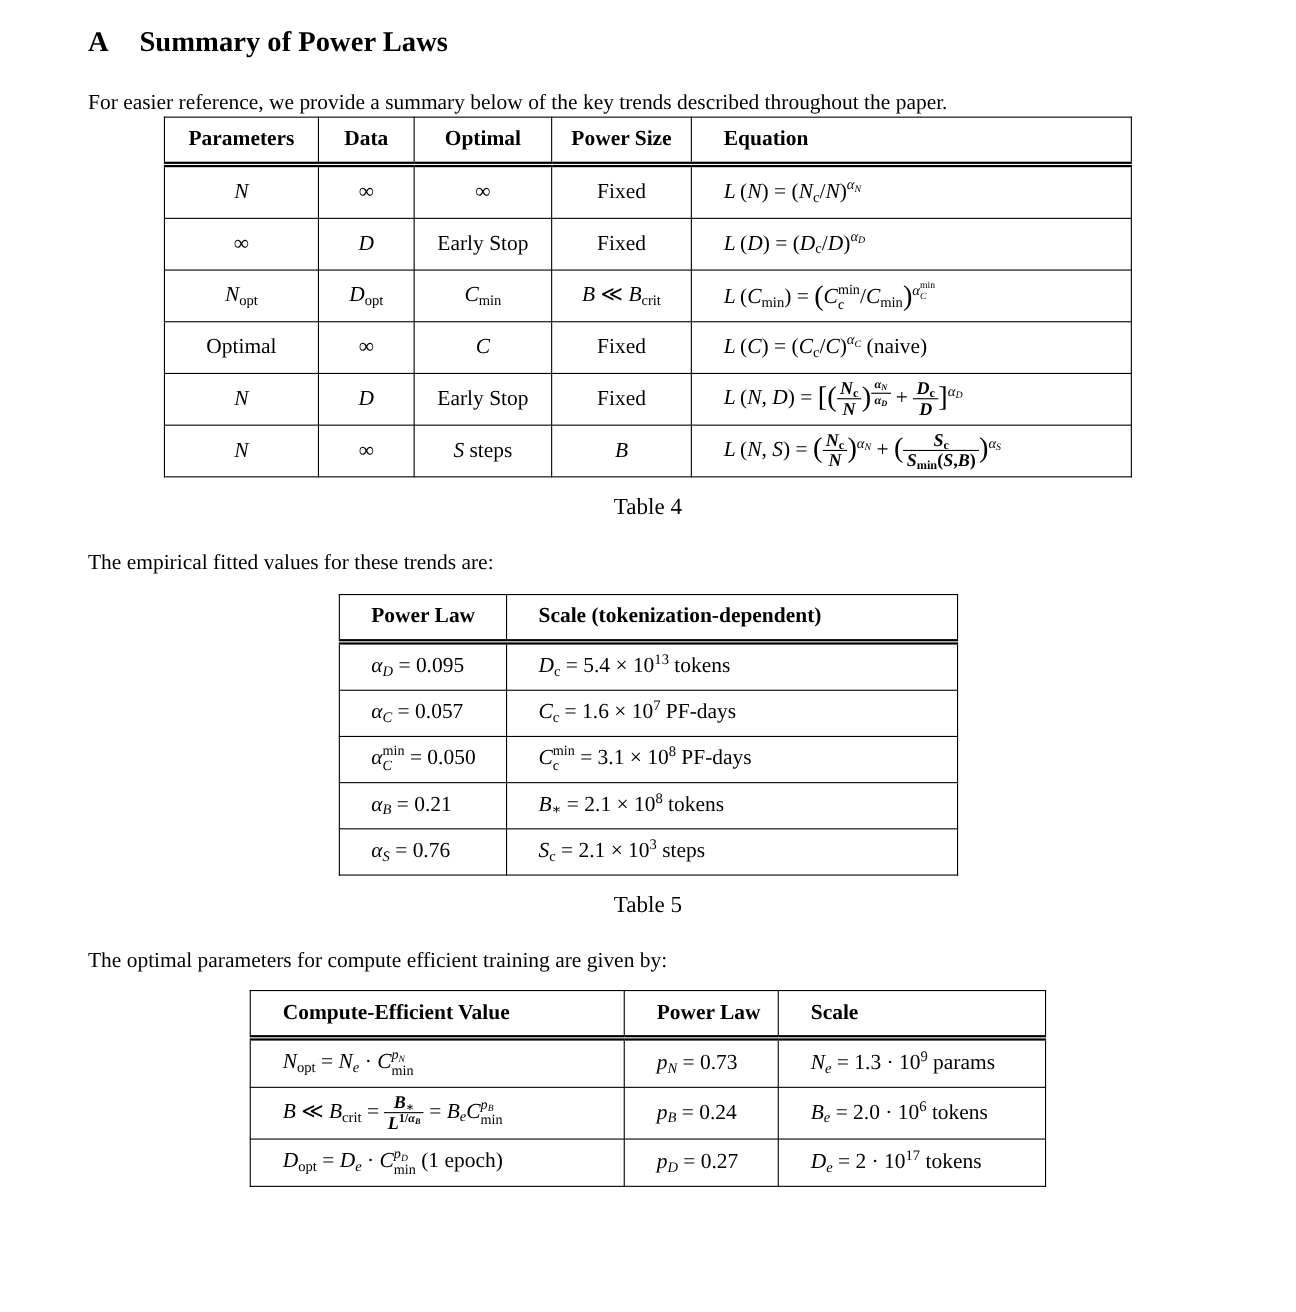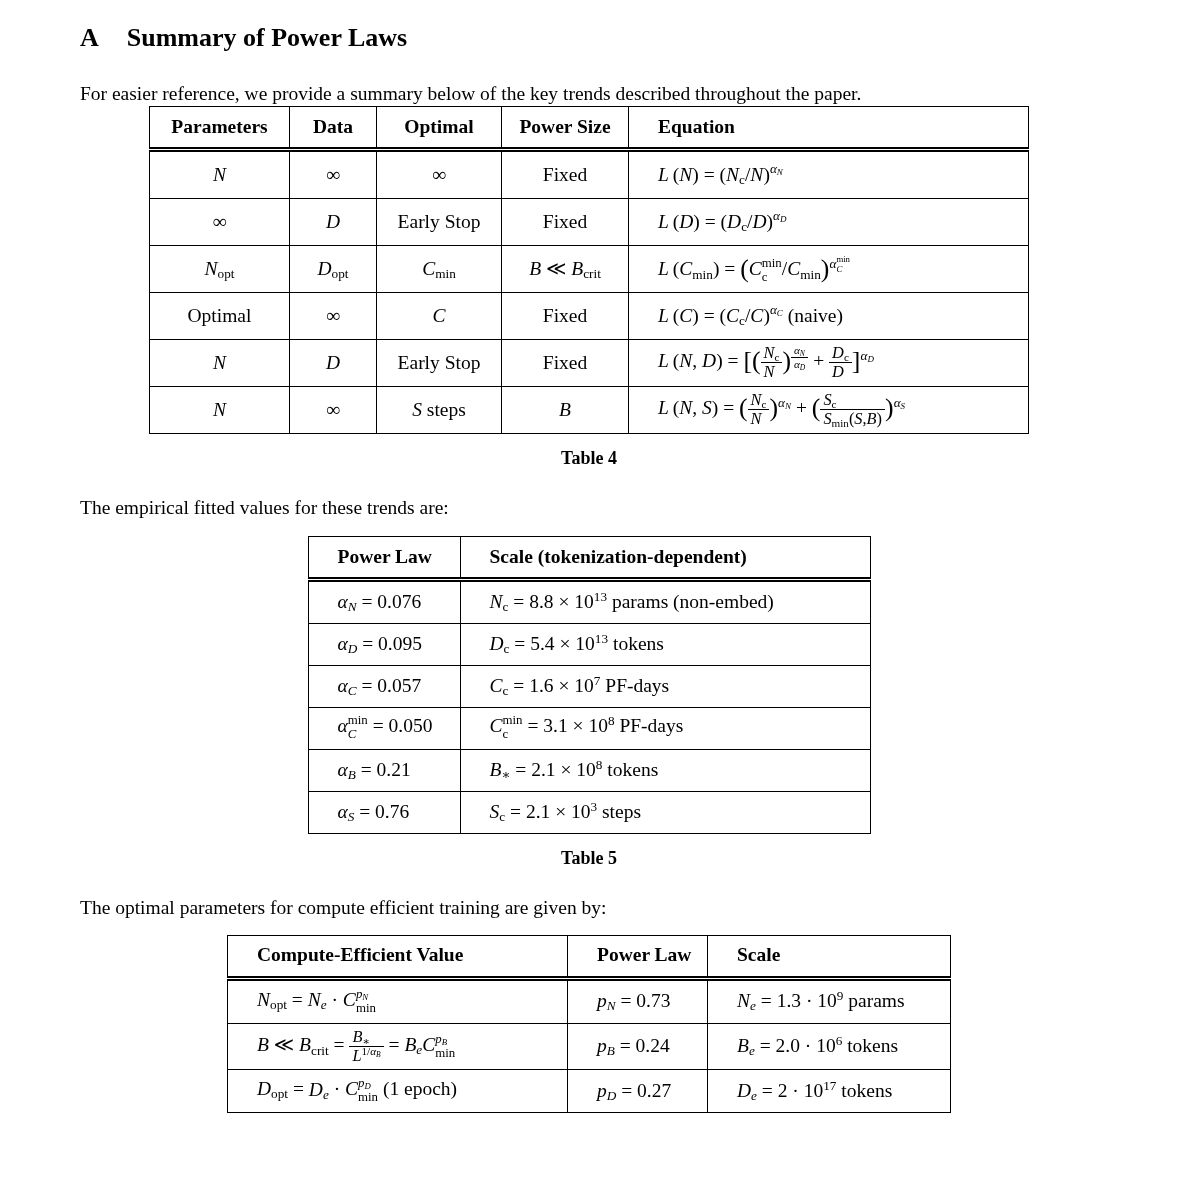--- a/index.html
+++ b/index.html
@@ -17,31 +17,31 @@
     border:1.6px solid #000;vertical-align:middle;
     font-weight:normal;font-size:19.5px;padding:4px 6px;
     overflow:visible;white-space:nowrap;
   }
   thead th{font-weight:bold;border-bottom:5px double #000;height:32px;}
   .tcenter{text-align:center;}
   .tleft{text-align:left;padding-left:29px;}
   #table4 td{height:38px;}
   #table5 td{height:33px;}
   #table6 td{height:34px;}
-  .caption{text-align:center;font-weight:bold;margin:13px 0 0 0;font-size:18px;}
+  .caption{text-align:center;font-weight:normal;margin:13px 0 0 0;font-size:21px;}
   .mt-t4{}
   .mt-t5{margin-top:15px;}
   .mt-t6{margin-top:14px;}
   .mt-p2{margin-top:34px;}
   .mt-p3{margin-top:35px;}
   sub,sup{font-size:68%;line-height:0;}
   sub{vertical-align:-0.25em;}
   sup{vertical-align:0.55em;}
   i{font-style:italic;}
-  .frac{display:inline-block;vertical-align:middle;font-size:84%;line-height:1.12;}
+  .frac{display:inline-block;vertical-align:middle;text-align:center;font-size:84%;line-height:1.12;font-weight:bold;}
   .frac .fn{display:block;padding:0 3px;}
   .frac .fd{display:block;border-top:1.4px solid #000;padding:0 3px;}
   .ss{display:inline-block;vertical-align:-0.45em;font-size:66%;line-height:1.08;text-align:left;}
   .ss .t,.ss .b{display:block;}
   .big{font-size:132%;font-style:normal;vertical-align:-0.06em;}
 </style>
 </head>
 <body>
 
 <div class="page">
@@ -124,24 +124,20 @@
         <col style="width:410px">
       </colgroup>
     <thead>
       <tr>
         <th class="tleft">Power Law</th>
         <th class="tleft">Scale (tokenization-dependent)</th>
       </tr>
     </thead>
     <tbody>
       <tr>
-        <td class="tleft"><i>α<sub>N</sub></i> = 0.076</td>
-        <td class="tleft"><i>N</i><sub>c</sub> = 8.8 × 10<sup>13</sup> params (non-embed)</td>
-      </tr>
-      <tr>
         <td class="tleft"><i>α<sub>D</sub></i> = 0.095</td>
         <td class="tleft"><i>D</i><sub>c</sub> = 5.4 × 10<sup>13</sup> tokens</td>
       </tr>
       <tr>
         <td class="tleft"><i>α<sub>C</sub></i> = 0.057</td>
         <td class="tleft"><i>C</i><sub>c</sub> = 1.6 × 10<sup>7</sup> PF-days</td>
       </tr>
       <tr>
         <td class="tleft"><i>α</i><span class="ss"><span class="t">min</span><span class="b"><i>C</i></span></span> = 0.050</td>
         <td class="tleft"><i>C</i><span class="ss"><span class="t">min</span><span class="b">c</span></span> = 3.1 × 10<sup>8</sup> PF-days</td>

